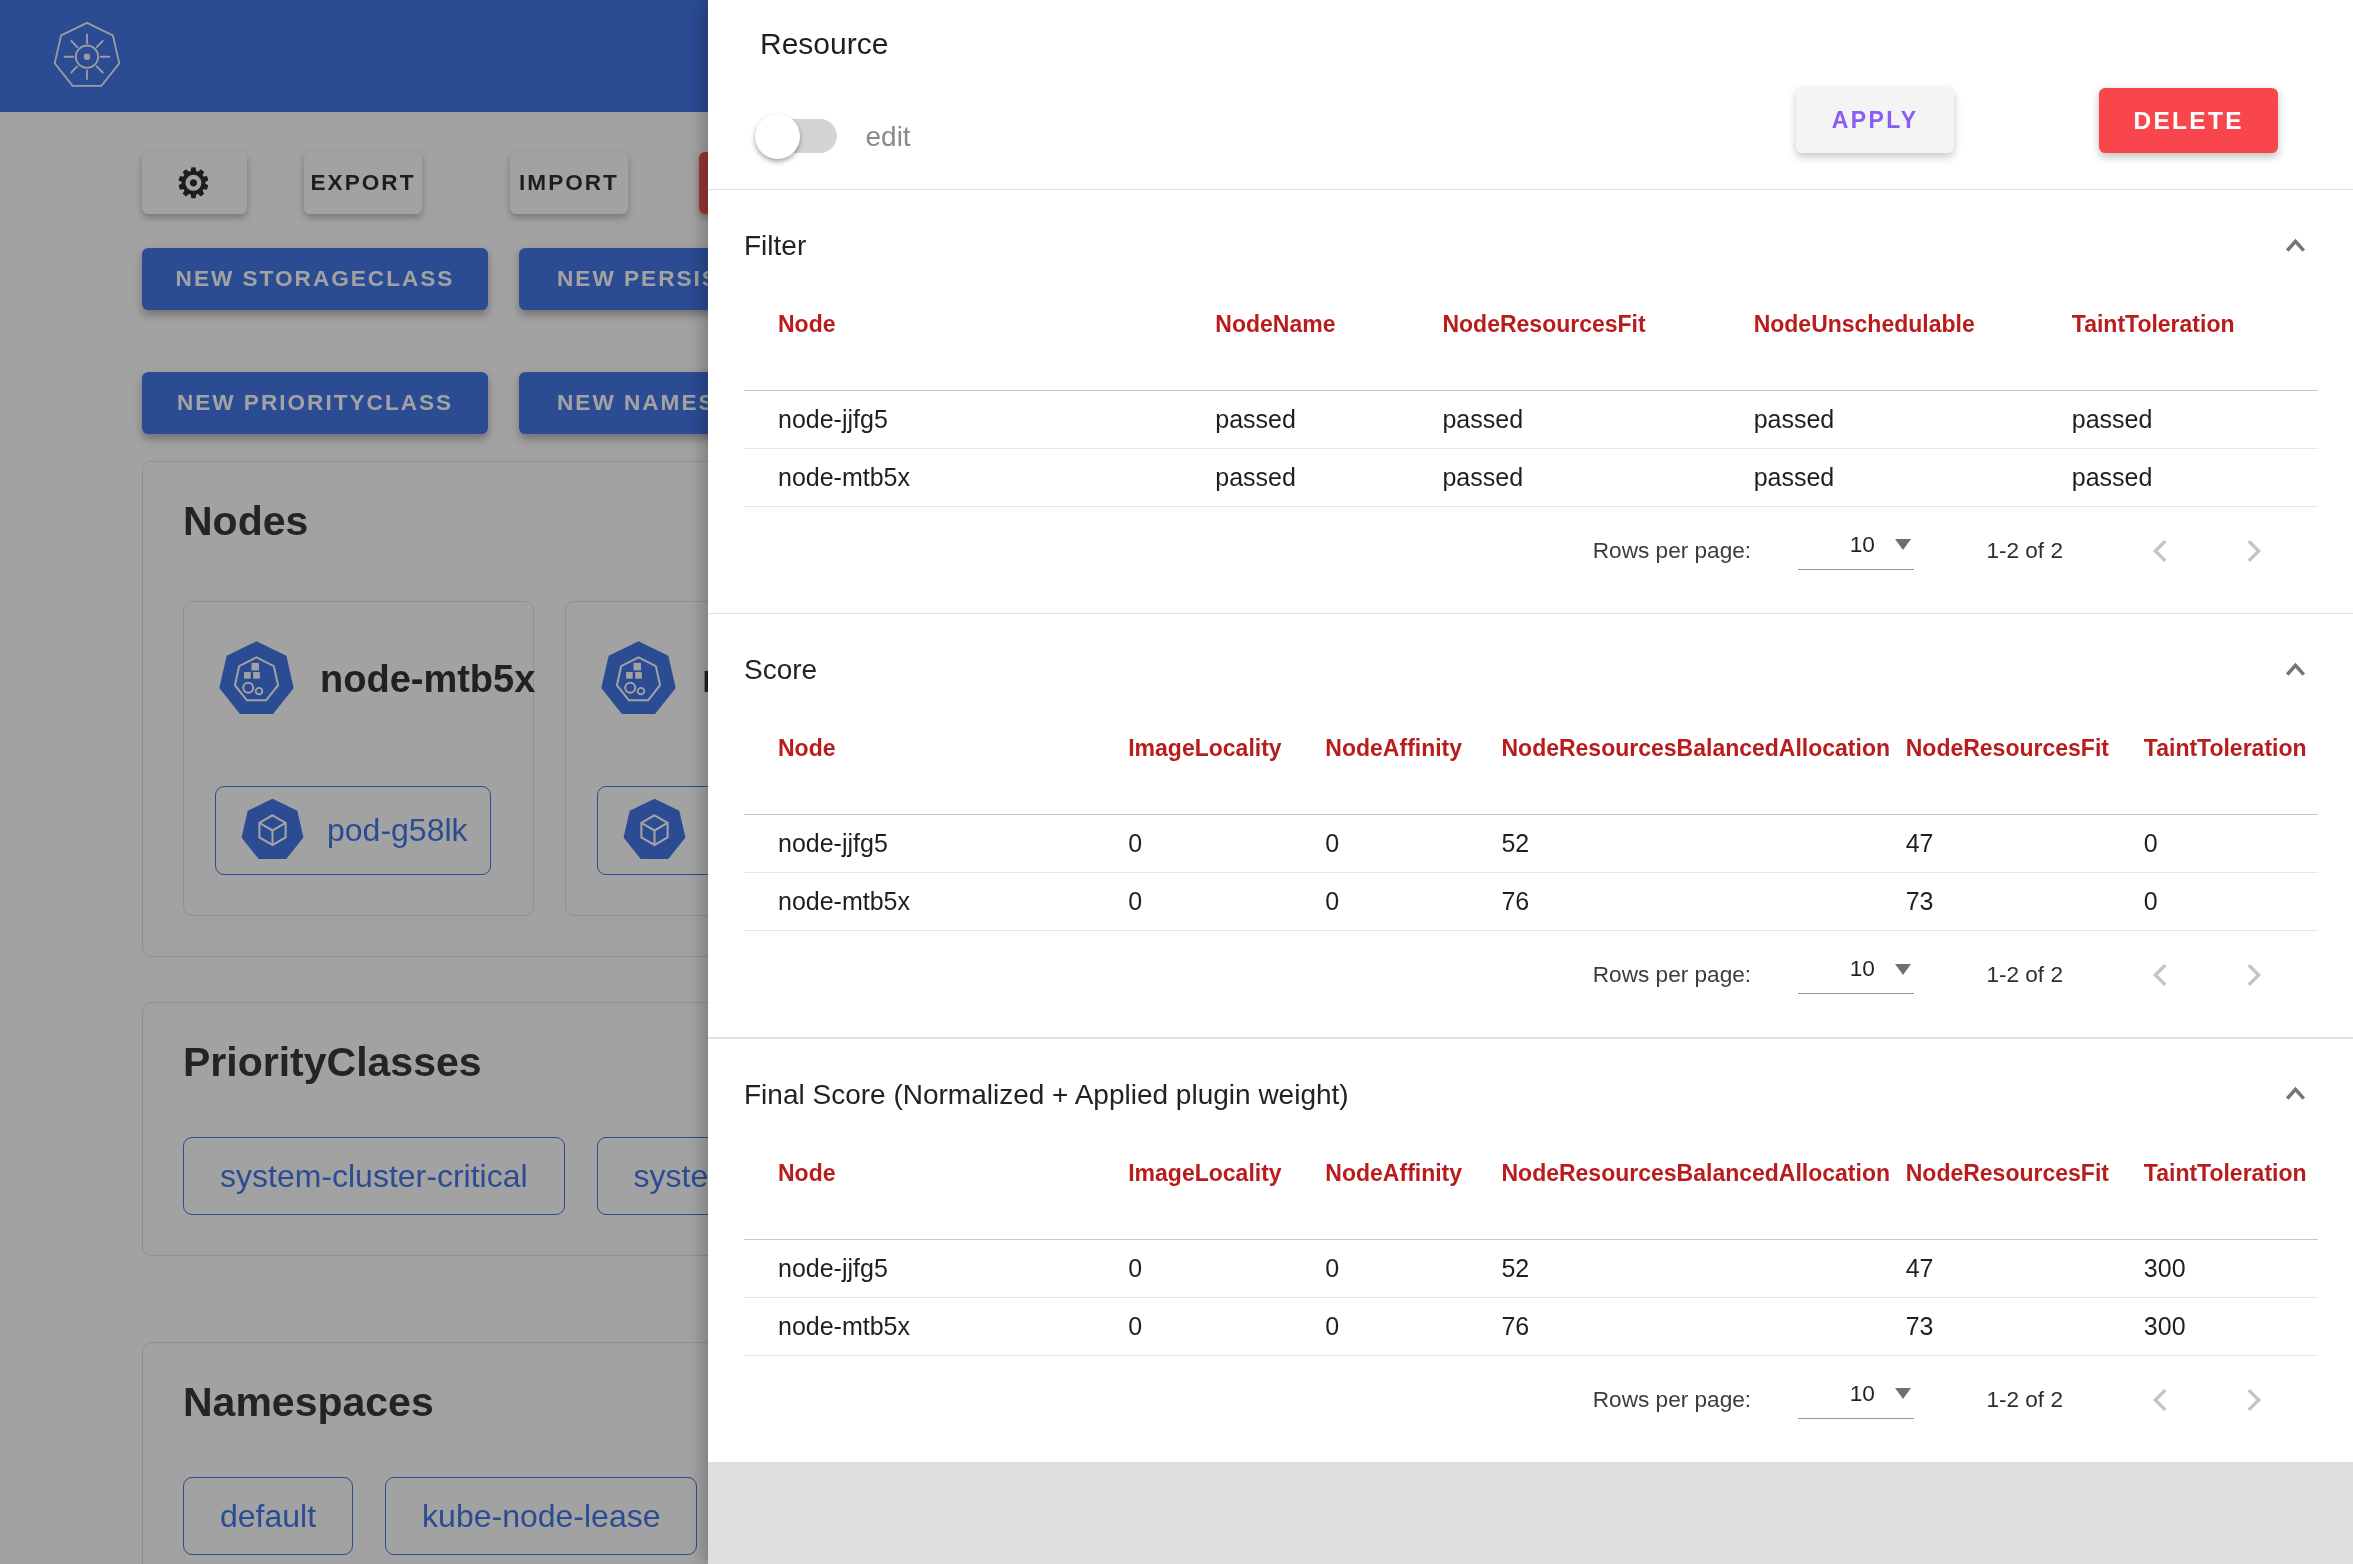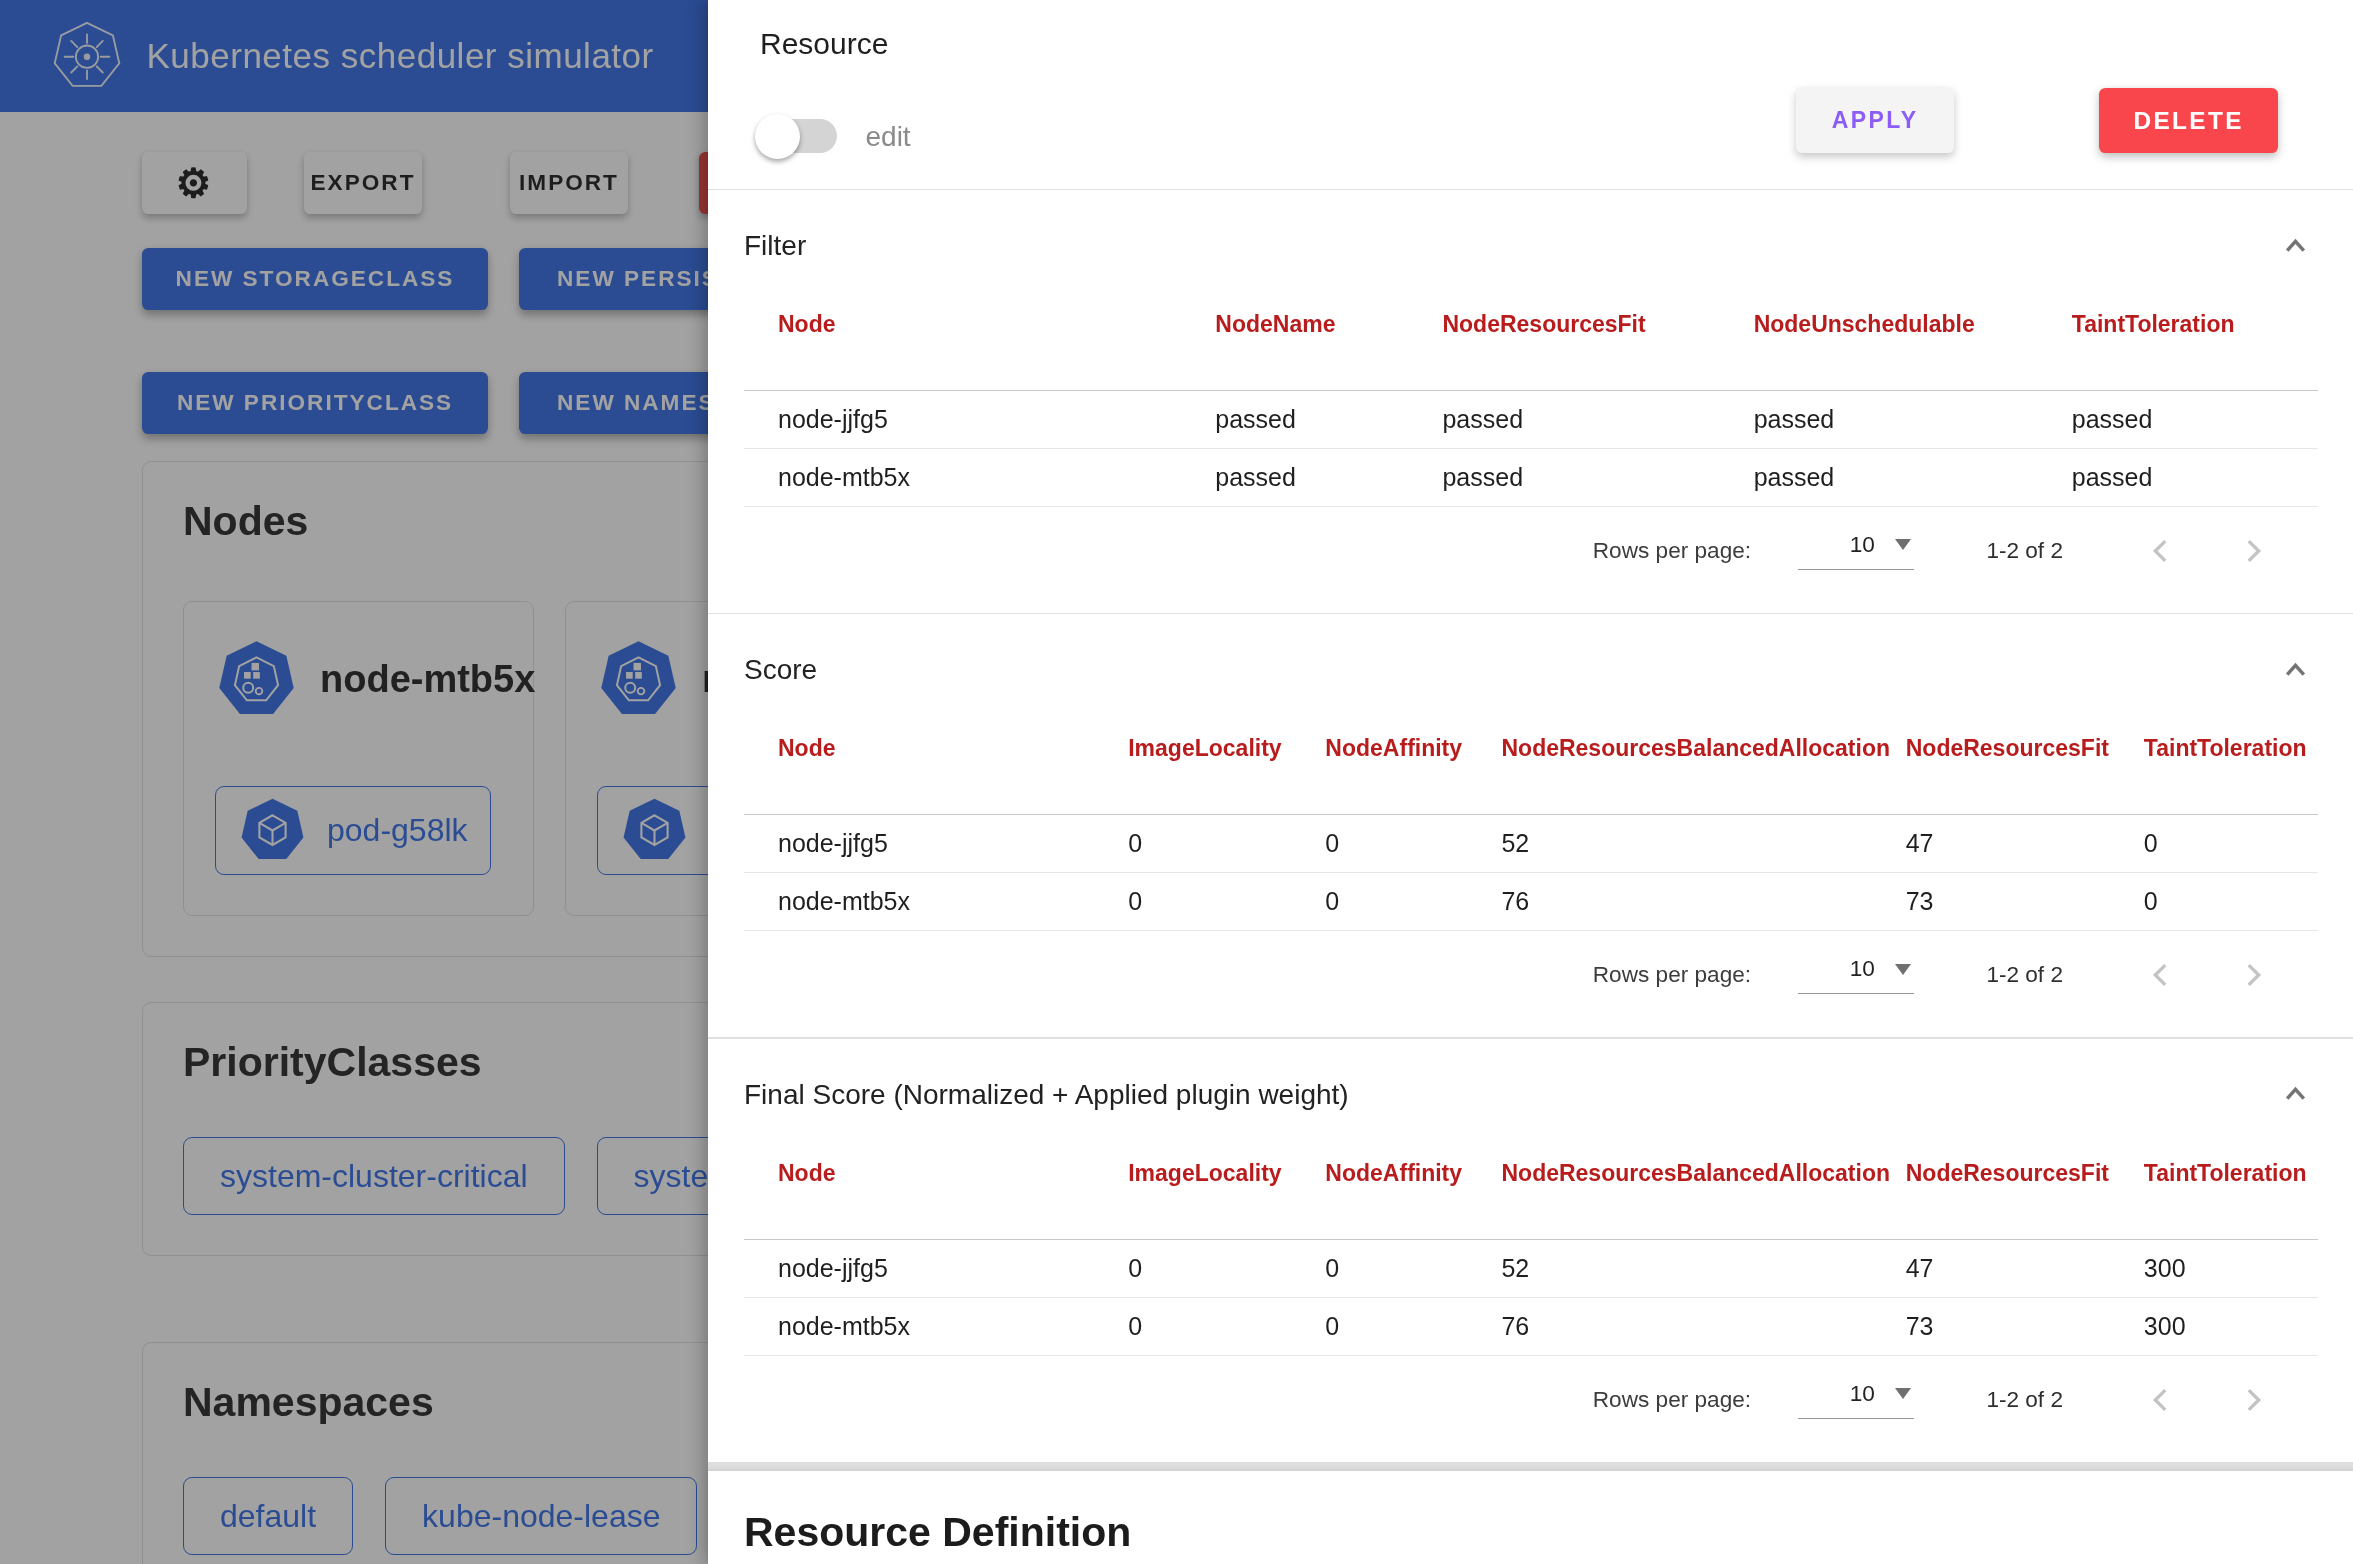--- a/index.html
+++ b/index.html
@@ -118,21 +118,20 @@
             <line x1="63.4" y1="64.4" x2="71.9" y2="72.9"></line>
           <line x1="50" y1="70" x2="50" y2="82"></line>
             <line x1="36.6" y1="64.4" x2="28.1" y2="72.9"></line>
           <line x1="31" y1="51" x2="19" y2="51"></line>
             <line x1="36.6" y1="37.6" x2="28.1" y2="29.1"></line>
           <line x1="50" y1="32" x2="50" y2="20"></line>
             <line x1="63.4" y1="37.6" x2="71.9" y2="29.1"></line>
           <circle cx="50" cy="51" r="3.2" fill="#ffffff"></circle>
         </g>
       </svg>
-      <h1 class="app-title">Kubernetes scheduler simulator</h1>
     </header>
 
     <div class="toolbar">
       <div class="btn btn-flat btn-icon-settings">
         <span class="gear-glyph">⚙</span>
       </div>
       <div class="btn btn-flat btn-export">EXPORT</div>
       <div class="btn btn-flat btn-import">IMPORT</div>
       <div class="btn btn-reset">RESET</div>
     </div>
@@ -446,20 +445,17 @@
                 <polyline points="9,5 16,12 9,19" fill="none" stroke="#c4c4c4" stroke-width="2.4"></polyline>
               </svg>
           </div>
         </div>
       </section>
 
     </div>
 
     <div class="card-gap"></div>
 
-    <div class="definition-card">
-      <h2 class="definition-title">Resource Definition</h2>
-    </div>
 
   </aside>
 
 </div>
 
 
 </body></html>

